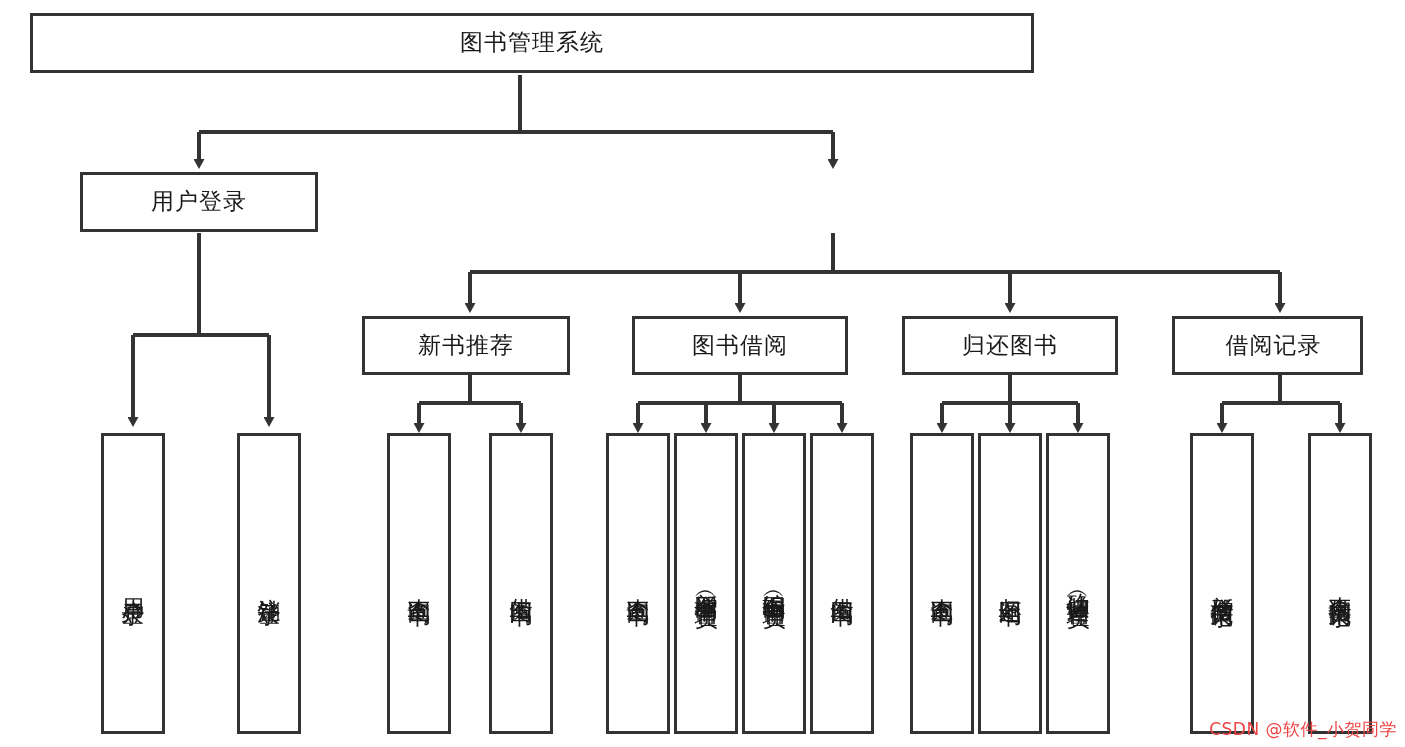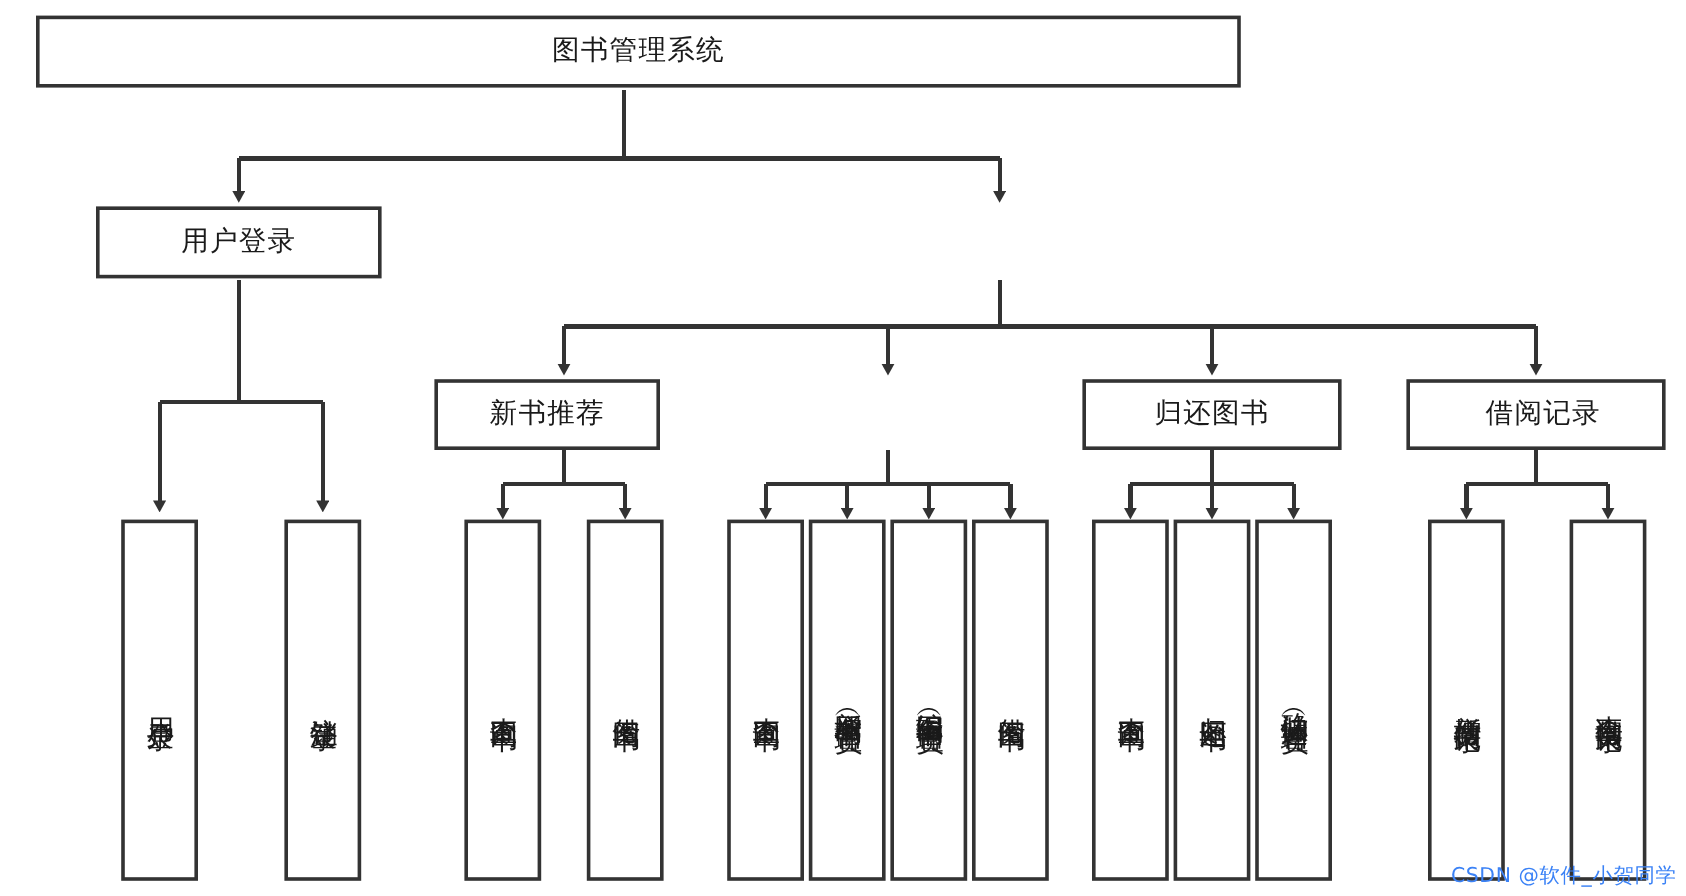--- a/index.html
+++ b/index.html
@@ -54,21 +54,21 @@
     line-height: 1.25;
     letter-spacing: 2px;
     white-space: nowrap;
     max-height: 100%;
   }
   #watermark {
     position: absolute;
     right: 8px;
     bottom: 6px;
     font-size: 17px;
-    color: #3b82f6;
+    color: #ef4444;
     letter-spacing: 0.5px;
     white-space: nowrap;
   }
 </style>
 </head>
 <body>
 
 <div id="canvas">
 
   <svg class="edges" viewBox="0 0 1405 747">
@@ -122,27 +122,30 @@
   </svg>
 
   <div class="node h" style="left:18px; top:13px; width:1004px; height:60px;margin-left:12px;">
     <span class="lbl">图书管理系统</span>
   </div>
 
   <div class="node h" style="left:80px; top:172px; width:238px; height:60px;">
     <span class="lbl">用户登录</span>
   </div>
 
-  <div class="node h" style="left:362px; top:316px; width:188px; height:59px;">
+  <div class="node h" style="left:362px; top:316px; width:208px; height:59px;">
     <span class="lbl">新书推荐</span>
+  </div>
+  <div class="node h" style="left:632px; top:316px; width:216px; height:59px;">
+    <span class="lbl">图书借阅</span>
   </div>
   <div class="node h" style="left:902px; top:316px; width:216px; height:59px;">
     <span class="lbl">归还图书</span>
   </div>
-  <div class="node h" style="left:1172px; top:316px; width:216px; height:59px;padding-left:12px;">
+  <div class="node h" style="left:1172px; top:316px; width:191px; height:59px;padding-left:12px;">
     <span class="lbl">借阅记录</span>
   </div>
 
   <div class="node v" style="left:101px; top:433px; width:64px; height:301px;">
     <span class="lbl">用户登录</span>
   </div>
   <div class="node v" style="left:237px; top:433px; width:64px; height:301px;">
     <span class="lbl">注销登录</span>
   </div>
 

